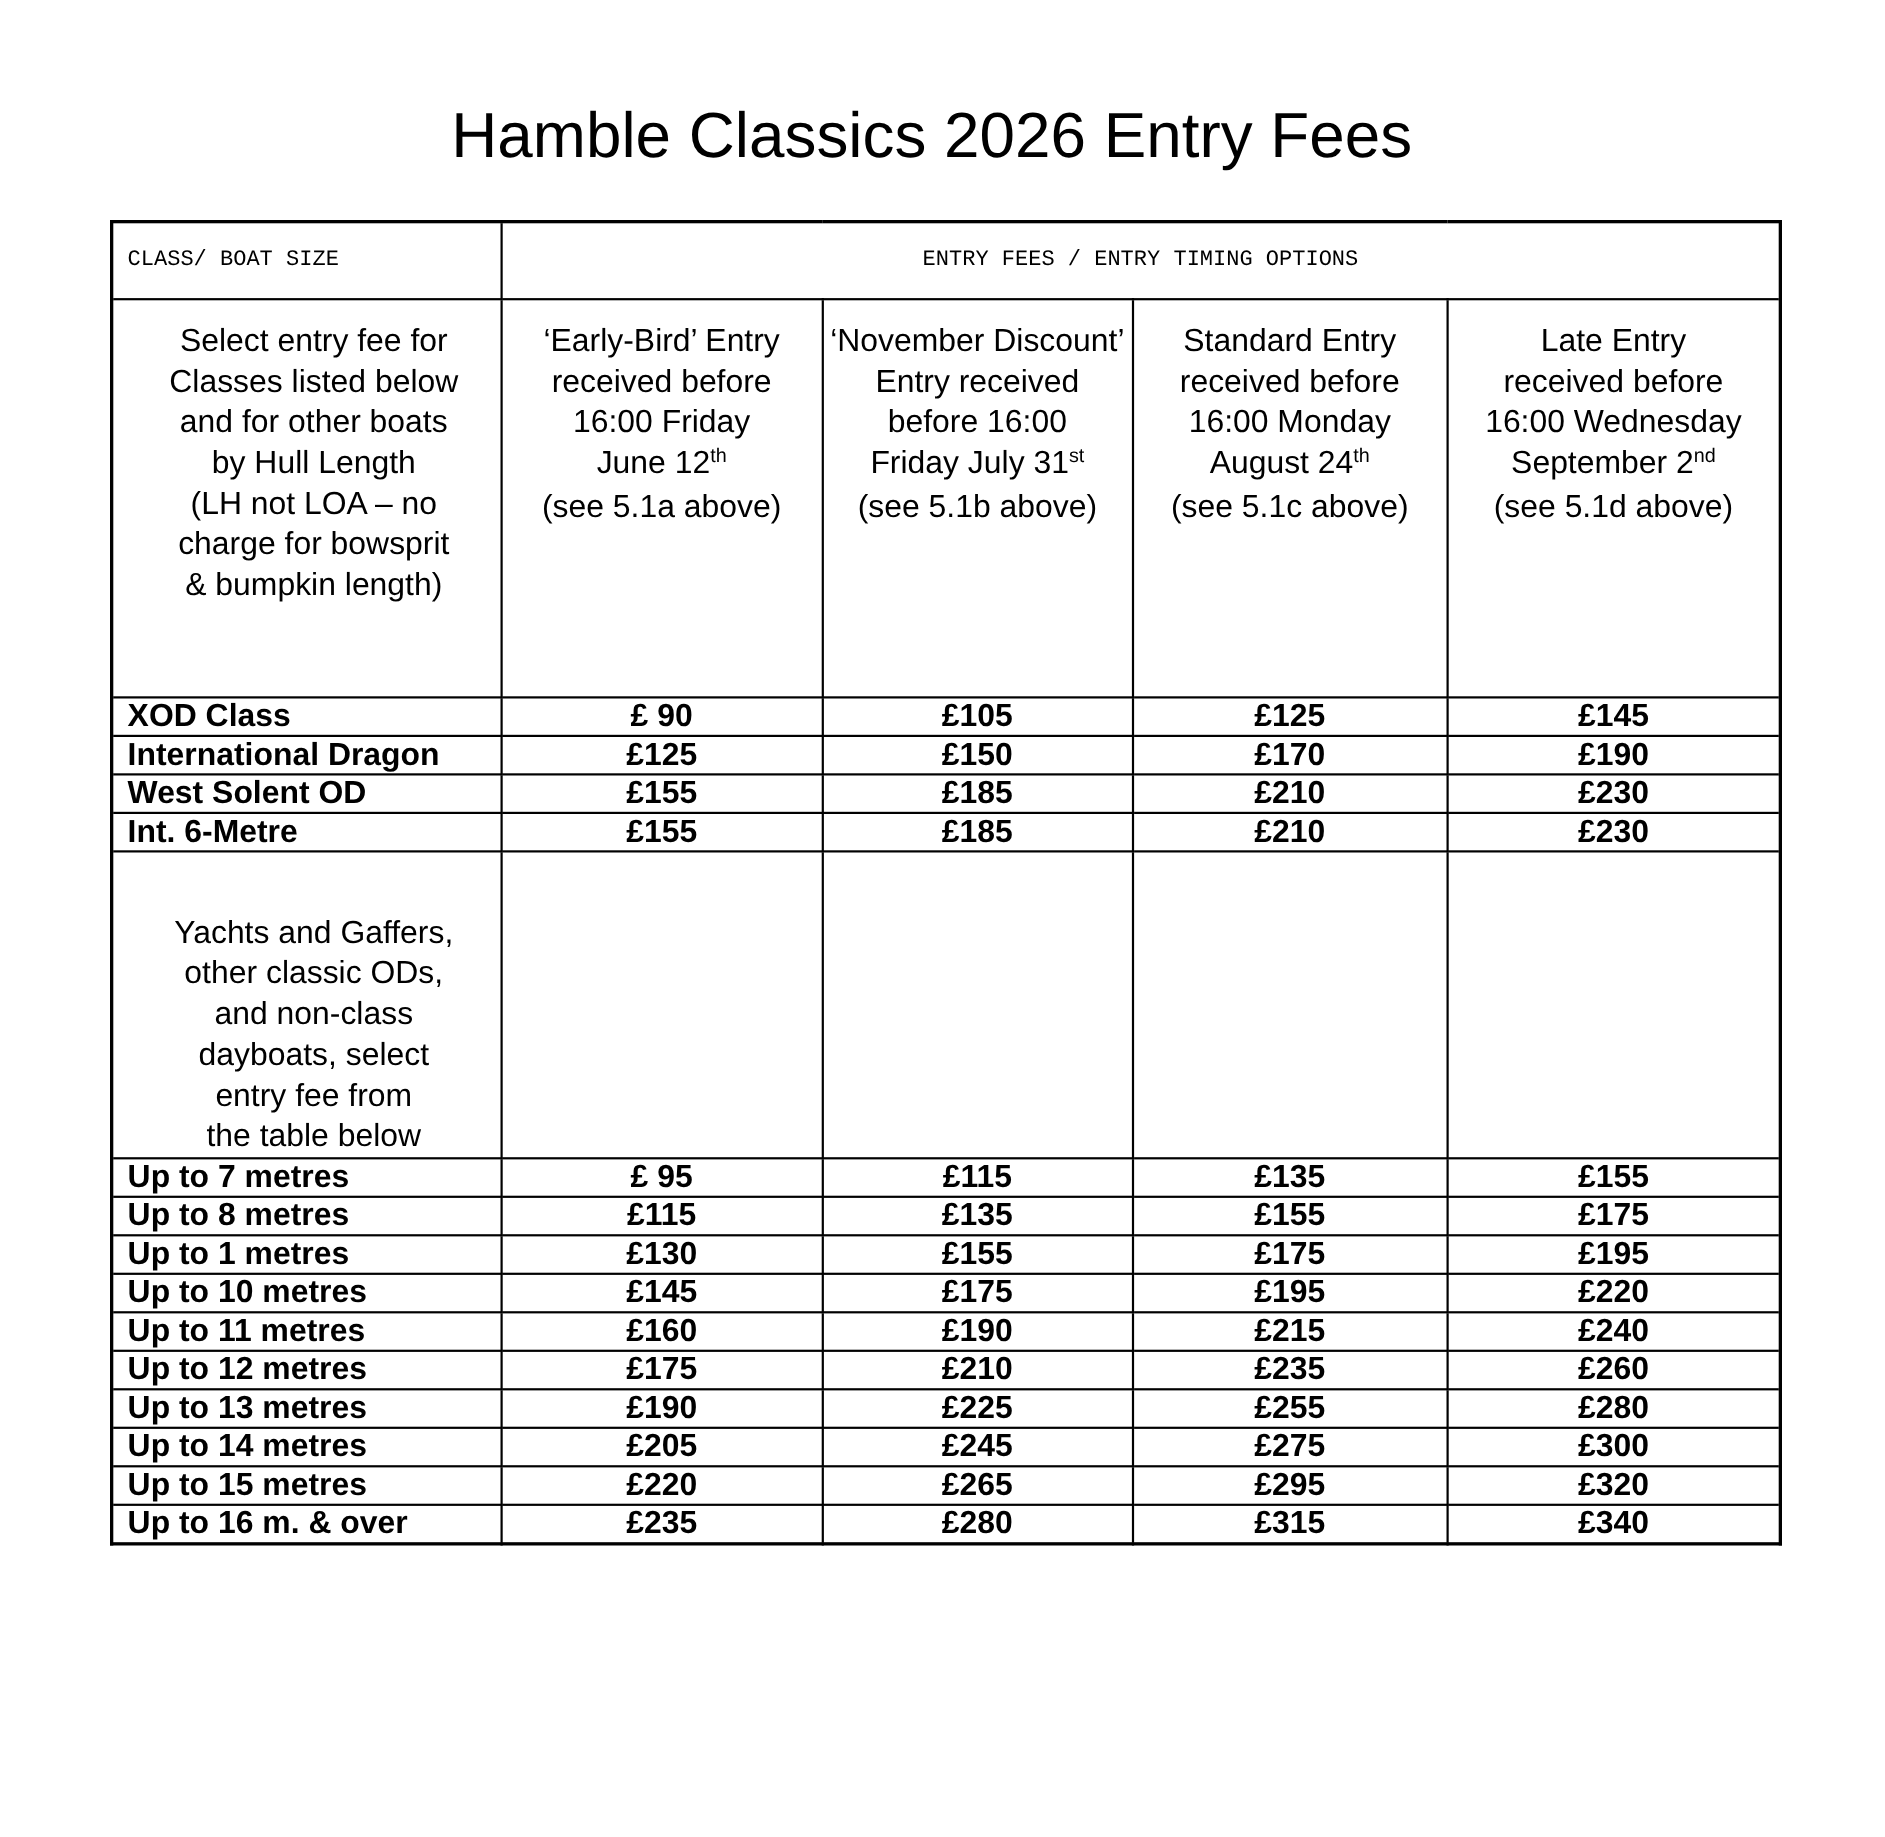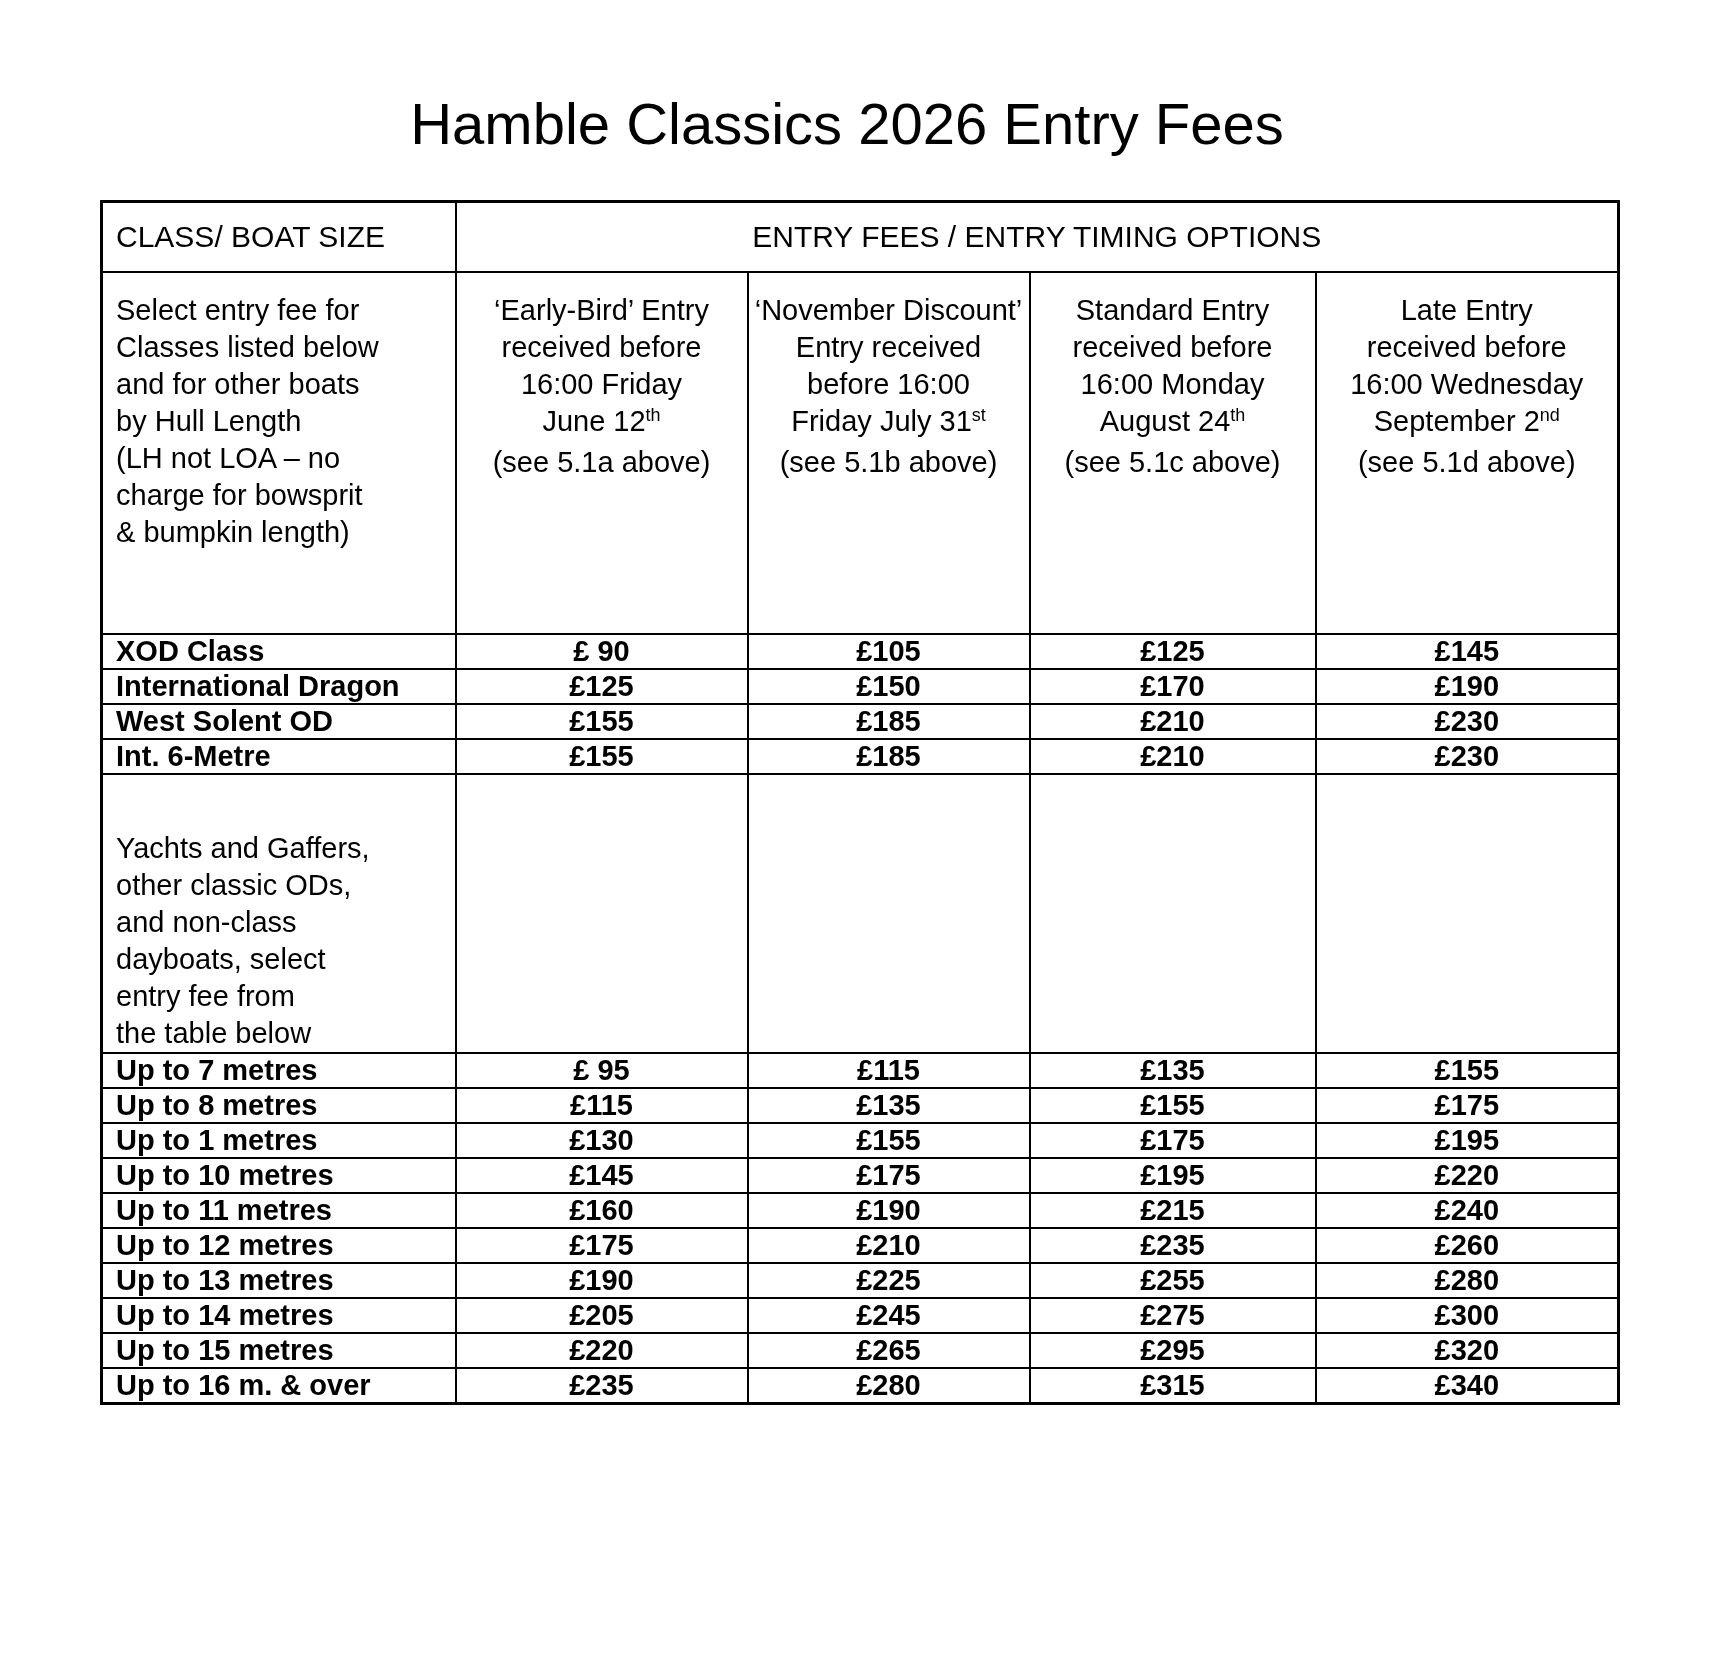--- a/index.html
+++ b/index.html
@@ -35,29 +35,29 @@
     border: 3px solid #000;
   }
   table.fees td {
     border: 2px solid #000;
     font-size: 29px;
     vertical-align: middle;
     padding: 0;
     overflow: hidden;
   }
   tr.hdr1 { height: 70px; }
-  tr.hdr1 td { font-size: 30px; }
+  tr.hdr1 td { font-size: 20px; font-family: Liberation Mono, monospace; }
   tr.hdr2 { height: 362px; }
   tr.hdr2 td { vertical-align: top; padding-top: 19px; }
   tr.datarow { height: 35px; font-weight: bold; }
   tr.sectionrow { height: 264px; }
   tr.sectionrow td { vertical-align: top; }
   .c0 { text-align: left; padding-left: 13px !important; }
   .cf { text-align: center; }
-  .lines div { line-height: 37px; }
+  .lines div { line-height: 37px; text-align: center; }
   .center-lines { text-align: center; margin-top: 12px; }
   .sec-pad { padding-top: 55px !important; }
   sup.ord {
     font-size: 0.62em;
     position: relative;
     top: -0.55em;
     vertical-align: baseline;
   }
 </style>
 </head>

